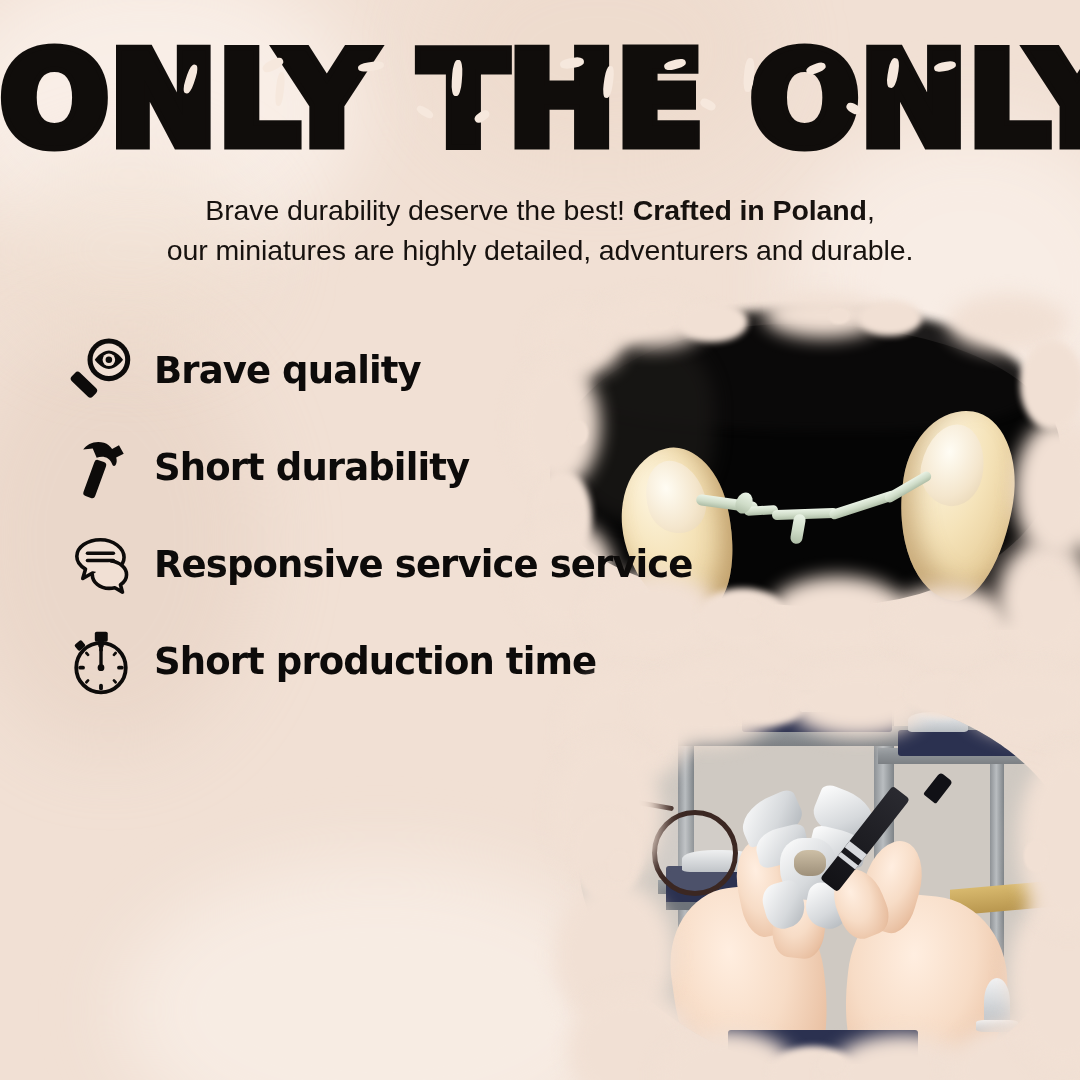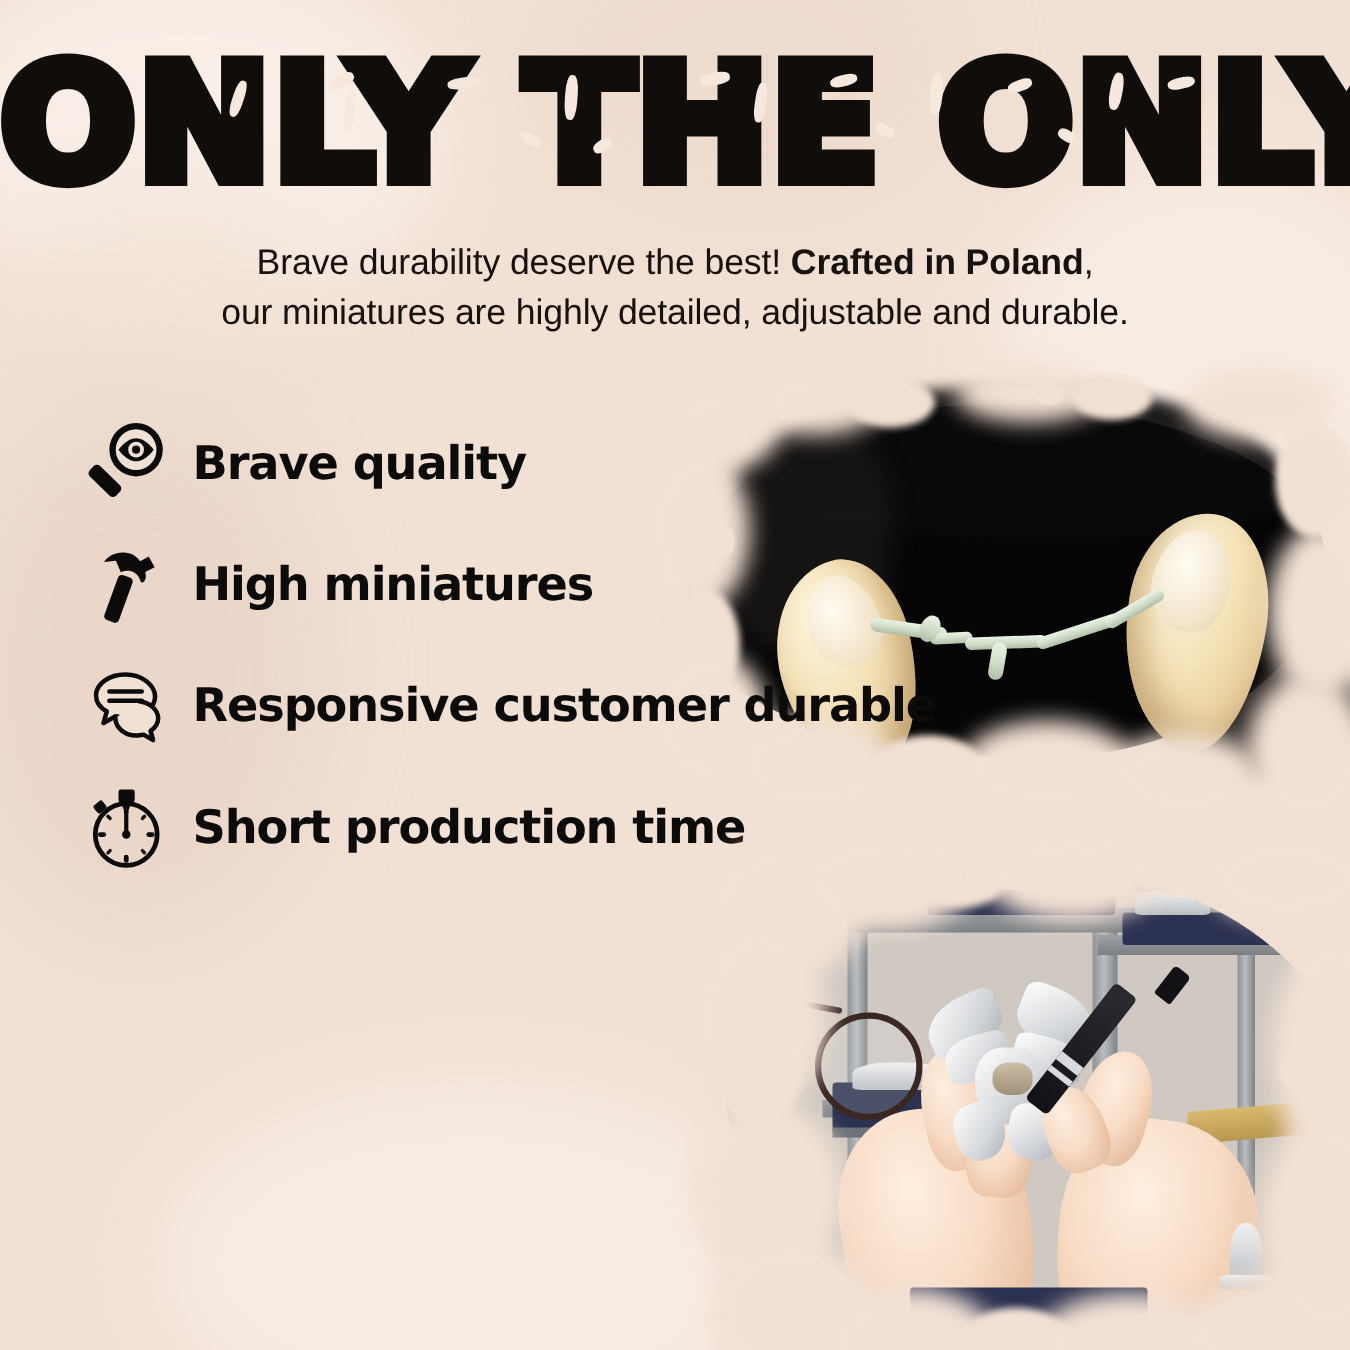--- a/index.html
+++ b/index.html
@@ -295,21 +295,21 @@
   <div class="gloss" style="left:700px; top:100px; width:16px; height:9px;  transform:rotate(28deg);"></div>
   <div class="gloss" style="left:744px; top:58px;  width:10px; height:34px; transform:rotate(5deg);"></div>
   <div class="gloss" style="left:806px; top:64px;  width:20px; height:9px;  transform:rotate(-20deg);"></div>
   <div class="gloss" style="left:846px; top:104px; width:15px; height:9px;  transform:rotate(30deg);"></div>
   <div class="gloss" style="left:888px; top:58px;  width:10px; height:30px; transform:rotate(10deg);"></div>
   <div class="gloss" style="left:934px; top:62px;  width:22px; height:9px;  transform:rotate(-12deg);"></div>
 
   <div id="subtitle">
     <span><span>Brave durability deserve the best! </span><b>Crafted in Poland</b><span>,</span></span>
     <br>
-    <span>our miniatures are highly detailed, adjustable and durable.</span>
+    <span>our miniatures are highly detailed, adventurers and durable.</span>
   </div>
 
   <div id="features">
 
     <div class="feature">
       <span class="ficon">
         <svg viewBox="0 0 64 64" fill="none">
           <circle cx="39" cy="22" r="19" fill="#0d0b0a"></circle>
           <circle cx="39" cy="22" r="14.5" fill="#f1e0d4"></circle>
           <path d="M26.5 22c0 0 5.5-8.2 12.5-8.2S51.5 22 51.5 22 46 30.2 39 30.2 26.5 22 26.5 22z" fill="#0d0b0a"></path>
@@ -323,34 +323,34 @@
 
     <div class="feature">
       <span class="ficon">
         <svg viewBox="0 0 64 64" fill="none">
           <g transform="rotate(-6 32 32)">
             <path d="M18 14c4-5 12-7 19-4 3.2 1.4 5 3.6 6.6 6.2l6.4-2.6 3.4 8-7 2.6c.4 2.6.2 4.6-1.2 6.4-1 1.3-2.6 1-2.9-.6-.5-2.6-1.6-4.6-3.6-6.1-2.6-2-6-2.4-9.6-1.3l-2.6-8.6z" fill="#0d0b0a"></path>
             <rect x="20" y="24" width="11" height="34" rx="3" fill="#0d0b0a" transform="rotate(26 25 41)"></rect>
           </g>
         </svg>
       </span>
-      <span class="flabel">High miniatures</span>
+      <span class="flabel">Short durability</span>
     </div>
 
 
     <div class="feature">
       <span class="ficon">
         <svg viewBox="0 0 64 64" fill="none" stroke="#0d0b0a" stroke-width="3.2" stroke-linecap="round" stroke-linejoin="round">
           <path d="M31.5 9.5c-11.6 0-21 6.6-21 14.8 0 4.6 3 8.7 7.7 11.4l-2.4 8.3 8.6-4.9c2.2.6 4.6.9 7.1.9 11.6 0 21-6.6 21-14.8S43.1 9.5 31.5 9.5z" fill="#f1e0d4"></path>
           <line x1="20" y1="21.5" x2="43" y2="21.5"></line>
           <line x1="20" y1="28" x2="43" y2="28"></line>
           <path d="M41 28.5c7.8.9 13.7 6 13.7 12.1 0 3.6-2.1 6.8-5.4 8.9l1.8 6.6-6.8-3.9c-1.6.4-3.3.6-5.1.6-8.2 0-14.9-5.5-14.9-12.2" fill="#f1e0d4"></path>
         </svg>
       </span>
-      <span class="flabel">Responsive customer durable</span>
+      <span class="flabel">Responsive service service</span>
     </div>
 
     <div class="feature">
       <span class="ficon">
         <svg viewBox="0 0 64 64" fill="none" stroke="#0d0b0a" stroke-width="3.4" stroke-linecap="round" stroke-linejoin="round">
           <circle cx="32" cy="37" r="22"></circle>
           <rect x="26.5" y="5" width="11.5" height="9" rx="1.6" fill="#0d0b0a" stroke="none"></rect>
           <line x1="32" y1="14" x2="32" y2="17" stroke-width="5"></line>
           <rect x="9" y="14" width="8" height="7" rx="1.6" fill="#0d0b0a" stroke="none" transform="rotate(-40 13 17)"></rect>
           <line x1="32" y1="37" x2="32" y2="21.5" stroke-width="3"></line>

